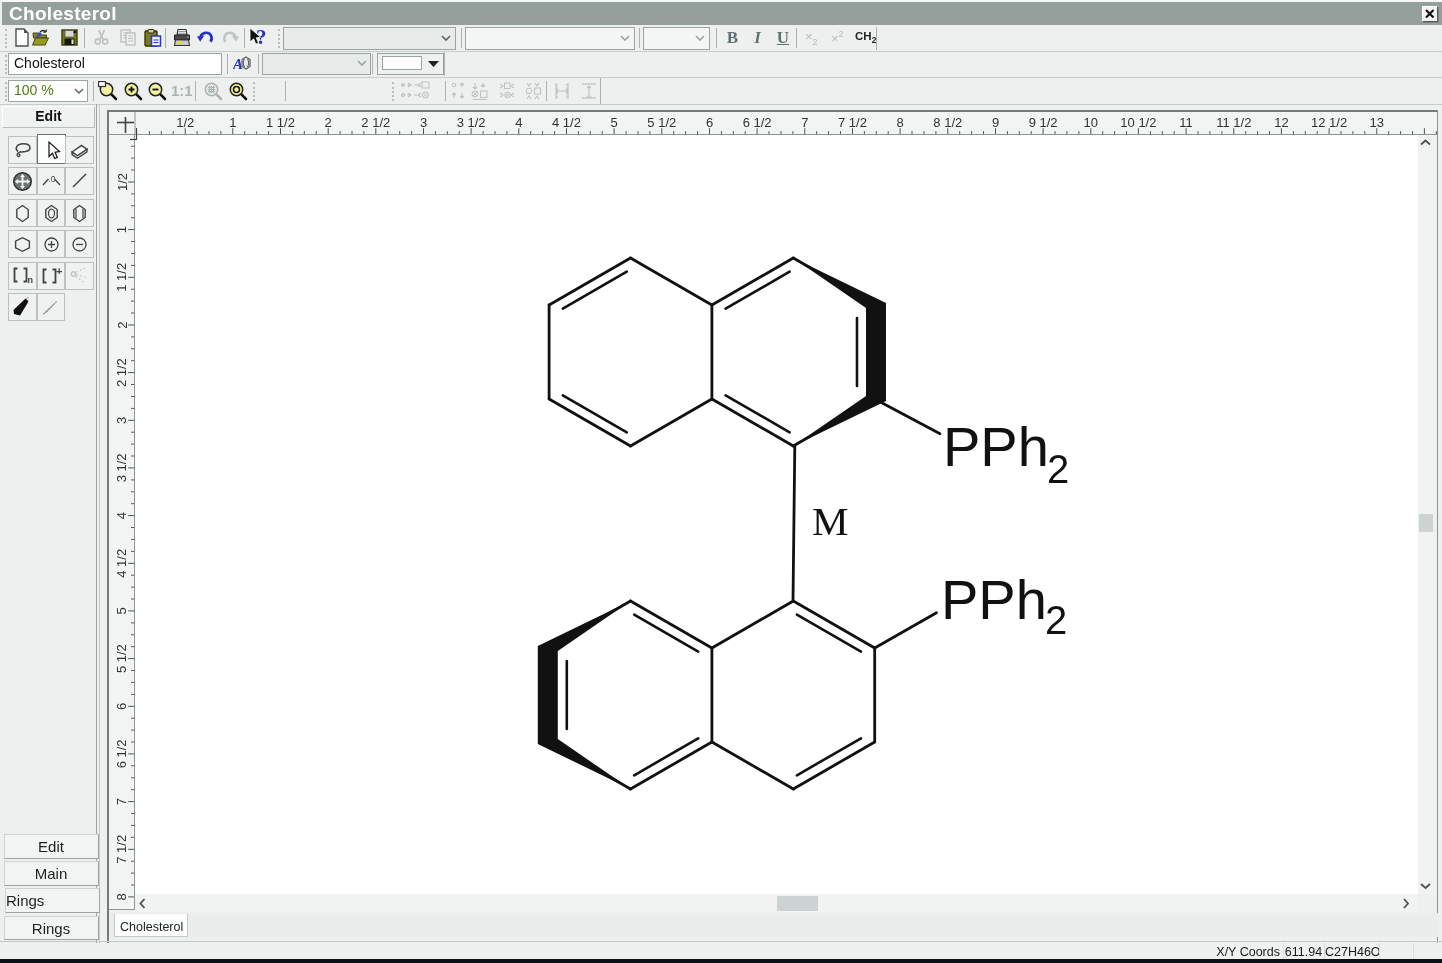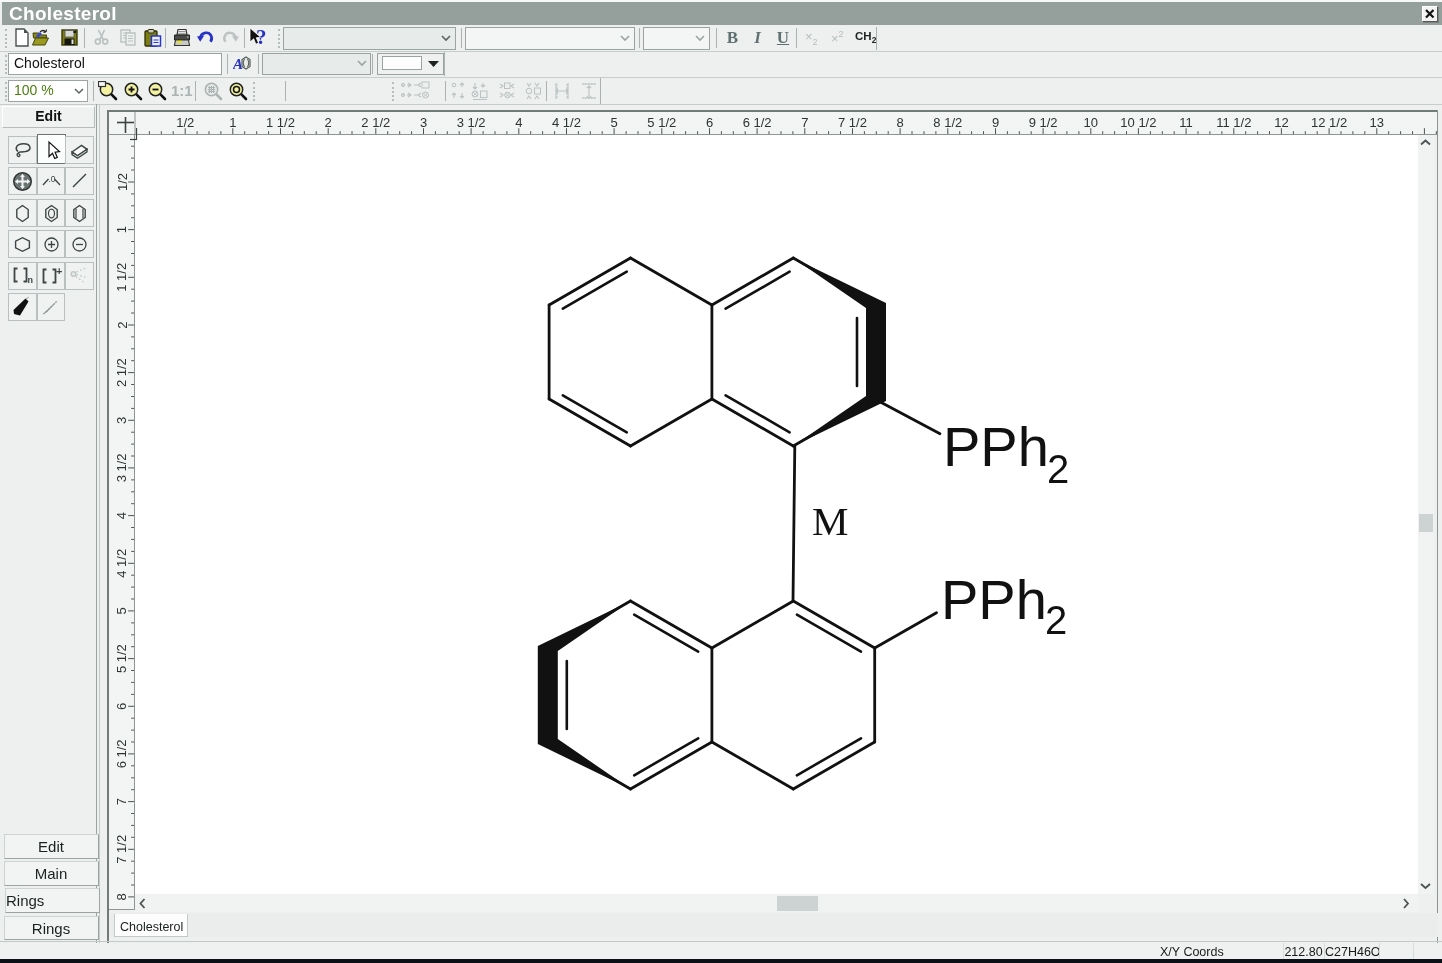--- a/index.html
+++ b/index.html
@@ -583,19 +583,19 @@
   </svg>
 <svg width="8" height="11" viewBox="0 0 8 11" style="position:absolute;left:1403px;top:898px">
     <path d="M1 1 l4 4.5 -4 4.5" stroke="#4a5452" stroke-width="1.8" fill="none"></path>
   </svg>
 <div class="abs" style="left:108.5px;top:908.5px;width:26px;height:1px;background:#8c9694"></div>
 <div class="abs" style="left:108.5px;top:913px;width:1329px;height:24px;background:#eaedec"></div>
 <div class="abs" style="left:114px;top:913.5px;width:74px;height:23px;background:#fdfdfd;border:1px solid #c3cbc9;border-top:none"></div>
 <div class="abs" style="left:120px;top:919.5px;font-size:12.5px;color:#1a2220">Cholesterol</div>
 <div class="abs" style="left:0;top:941px;width:1442px;height:1px;background:#c2cac8"></div>
 <div class="abs" style="left:0;top:943px;width:1442px;height:15.5px;background:#eff1f1;font-size:12.5px;color:#1a1a1a"></div>
-<div class="abs" style="left:1160px;top:944.5px;width:120px;font-size:12.5px;color:#1a1a1a">X/Y Coords</div>
+<div class="abs" style="left:1160px;top:944.5px;width:120px;text-align:right;font-size:12.5px;color:#1a1a1a">X/Y Coords</div>
 <div class="abs" style="left:1282.6px;top:943px;width:1px;height:15.5px;background:#d8dcdb"></div>
-<div class="abs" style="left:1283px;top:944.5px;width:41px;text-align:center;font-size:12.5px;color:#1a1a1a">212.80</div>
+<div class="abs" style="left:1283px;top:944.5px;width:41px;text-align:center;font-size:12.5px;color:#1a1a1a">611.94</div>
 <div class="abs" style="left:1324.2px;top:943px;width:1px;height:15.5px;background:#d8dcdb"></div>
 <div class="abs" style="left:1325px;top:944.5px;width:54px;text-align:center;font-size:12.5px;color:#1a1a1a">C27H46O</div>
 <div class="abs" style="left:1378.8px;top:943px;width:1px;height:15.5px;background:#d8dcdb"></div>
 <div class="abs" style="left:1413.2px;top:943px;width:1px;height:15.5px;background:#d8dcdb"></div>
 <div class="abs" style="left:0;top:958.5px;width:1442px;height:4.5px;background:#0b0f16"></div>
 </body></html>

